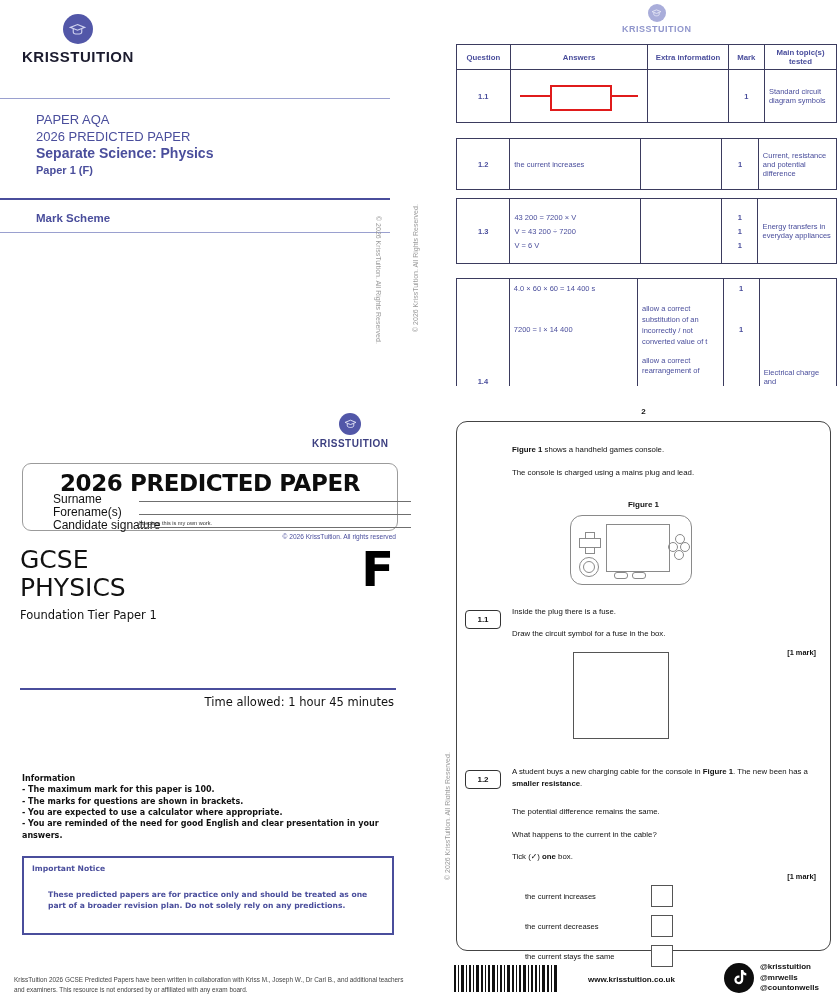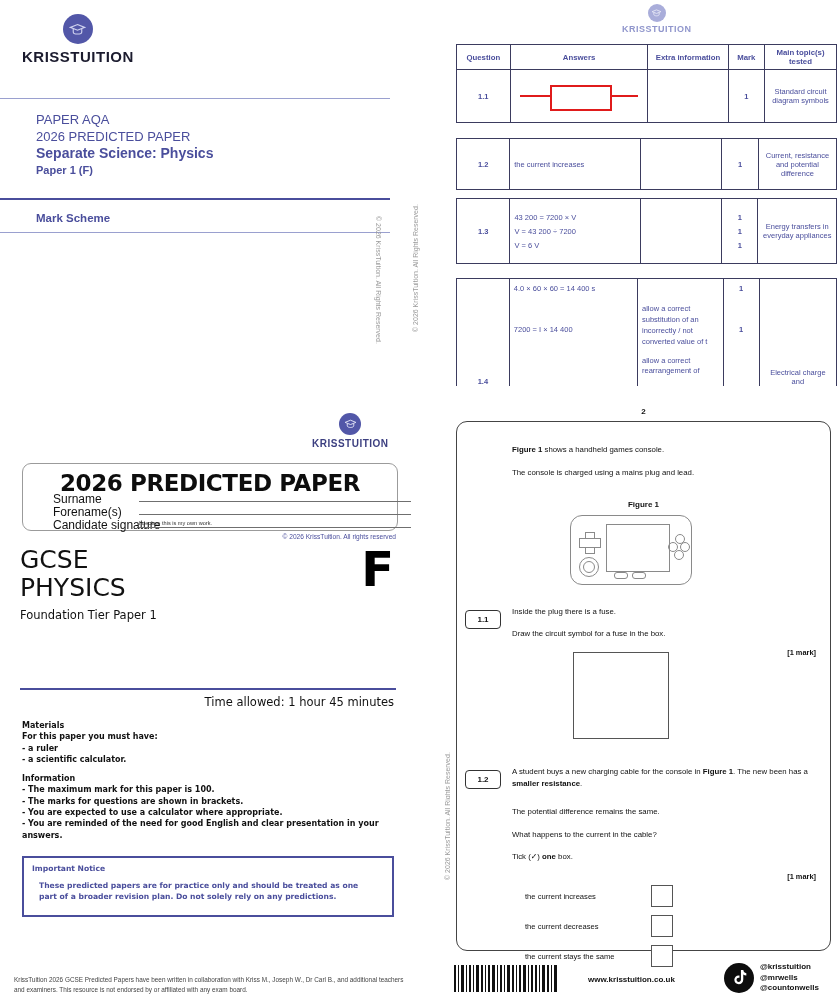--- a/index.html
+++ b/index.html
@@ -31,21 +31,21 @@
   #ms-table-page .kt-circle{width:18px;height:18px;background:#a9adda;}
   #ms-table-page .kt-word{font-size:9px;margin-top:2px;color:#9096cc;}
 
   table.ms{border-collapse:collapse;font-size:7.5px;color:#4a4e9c;table-layout:fixed;}
   table.ms td,table.ms th{border:1px solid #3b3b5e;vertical-align:middle;padding:3px 4px;}
   table.ms th{text-align:center;font-weight:bold;font-size:7.8px;}
   .c-q{width:48px;text-align:center;font-weight:bold;}
   .c-a{width:132px;}
   .c-e{width:80px;}
   .c-m{width:30px;text-align:center;font-weight:bold;}
-  .c-t{width:73px;text-align:center;}
+  .c-t{width:73px;}
   .ms-blk{position:absolute;left:6px;}
   .ans-line{margin:5px 0;}
 
   
   .fuse{position:relative;width:118px;height:26px;margin:0 auto;}
   .fuse .wire{position:absolute;top:12px;left:0;width:118px;height:2px;background:#e01b1b;}
   .fuse .box{position:absolute;top:2px;left:30px;width:58px;height:22px;border:2px solid #e01b1b;background:#fff;}
 
   
   .wm{position:absolute;font-size:7px;color:#9a9a9a;white-space:nowrap;}
@@ -73,21 +73,21 @@
   #bigF{position:absolute;right:24px;top:140px;font-size:48px;font-weight:bold;color:#000;
         font-family:"DejaVu Sans",sans-serif;line-height:1;}
   #timeline{position:absolute;right:24px;top:290px;font-size:11.5px;color:#111;font-family:"DejaVu Sans",sans-serif;}
 
   .infoblk{position:absolute;left:22px;font-size:8px;font-weight:bold;color:#111;line-height:1.42;
            font-family:"DejaVu Sans",sans-serif;}
 
   #notice{position:absolute;left:22px;top:451px;width:372px;border:2px solid #4a4e9c;background:#fff;
           padding:6px 8px;box-sizing:border-box;}
   #notice .h{font-size:7.6px;font-weight:bold;color:#4a4e9c;font-family:"DejaVu Sans",sans-serif;}
-  #notice p{margin:7px;font-size:7.6px;font-weight:bold;color:#4a4e9c;line-height:1.45;
+  #notice p{margin:16px;font-size:7.6px;font-weight:bold;color:#4a4e9c;line-height:1.45;
             font-family:"DejaVu Sans",sans-serif;}
   #notice p.gap{margin-top:8px;}
   #disclaim{position:absolute;left:14px;top:570px;width:390px;font-size:6.4px;color:#444;line-height:1.5;}
 
   
   #qpage{left:450px;top:405px;width:387px;height:603px;}
   #pgnum{position:absolute;left:0;right:0;top:2px;text-align:center;font-size:8px;font-weight:bold;color:#111;}
   #qframe{position:absolute;left:6px;top:16px;width:375px;height:530px;border:1px solid #444;border-radius:11px;
           background:#fff;box-sizing:border-box;}
   .qtext{position:absolute;font-size:7.8px;color:#111;line-height:1.5;}
@@ -275,26 +275,20 @@
   <div id="rights">© 2026 KrissTuition. All rights reserved</div>
 
   <div id="gcse">GCSE</div>
   <div id="physics">PHYSICS</div>
   <div id="tierline">Foundation Tier     Paper 1</div>
   <div id="bigF">F</div>
 
   <div class="rule thick" style="left:20px;top:283px;width:376px;"></div>
   <div id="timeline">Time allowed: 1 hour 45 minutes</div>
 
-  <div class="infoblk" style="top:315px;">
-    <div>Materials</div>
-    <div>For this paper you must have:</div>
-    <div>- a ruler</div>
-    <div>- a scientific calculator.</div>
-  </div>
 
   <div class="infoblk" style="top:368px;">
     <div>Information</div>
     <div>- The maximum mark for this paper is 100.</div>
     <div>- The marks for questions are shown in brackets.</div>
     <div>- You are expected to use a calculator where appropriate.</div>
     <div>- You are reminded of the need for good English and clear presentation in your answers.</div>
   </div>
 
   <div id="notice">

